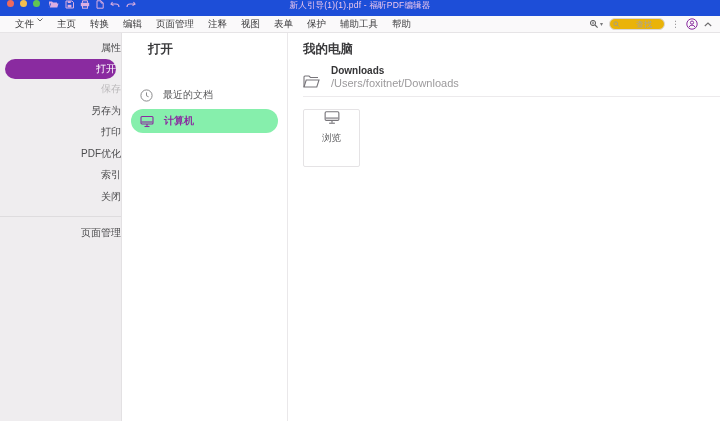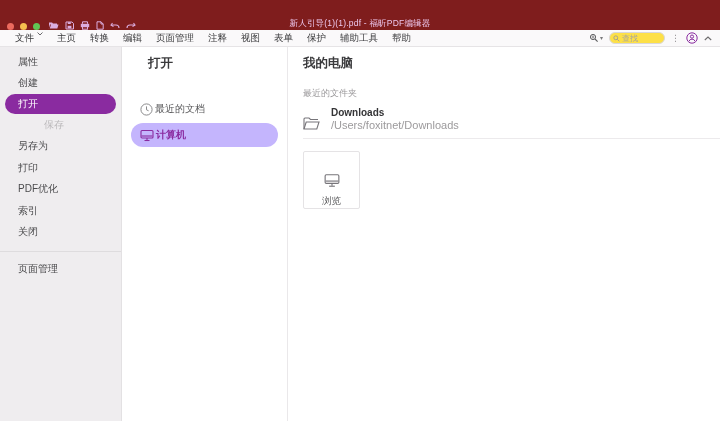--- a/index.html
+++ b/index.html
@@ -1,69 +1,69 @@
 <!DOCTYPE html>
 <html><head>
 <meta charset="utf-8">
 <style>
   * { margin:0; padding:0; box-sizing:border-box; }
   html,body { width:720px; height:421px; overflow:hidden; }
   body { font-family:"Liberation Sans","DejaVu Sans",sans-serif; background:#fff; -webkit-font-smoothing:antialiased; }
   .window { width:720px; height:421px; display:flex; flex-direction:column; }
 
   
-  .titlebar { height:30px; background:#7f1d1d; display:flex; align-items:flex-end; position:relative; flex:0 0 auto; }
+  .titlebar { height:16px; background:#1d4ed8; display:flex; align-items:flex-start; position:relative; flex:0 0 auto; }
   .lights { display:flex; gap:6px; margin-left:7px; }
   .light { width:7px; height:7px; border-radius:50%; }
   .light.red { background:#EC6A5E; }
   .light.yellow { background:#F5BF4F; }
   .light.green { background:#61C554; }
   .quick-icons { display:flex; gap:6px; margin-left:8px; align-items:center; color:#DCAEE0; }
   .quick-icons svg { display:block; }
   .win-title { position:absolute; left:0; right:0; text-align:center; font-size:8.5px; color:#ECC6EC; letter-spacing:.2px; pointer-events:none; }
 
   
   .menubar { height:17px; background:#FAF9FA; border-bottom:1px solid #E6E4E6; display:flex; align-items:center; padding:0 8px 0 15px; flex:0 0 auto; }
   .menu-items { display:flex; align-items:center; gap:14px; font-size:9.5px; color:#39393B; }
   .menu-item { display:flex; align-items:flex-start; gap:3px; cursor:default; white-space:nowrap; }
   .menu-item .chev { color:#6A6A6C; display:flex; }
   .menu-right { margin-left:auto; display:flex; align-items:center; gap:6px; }
   .adv-search { display:flex; align-items:center; gap:1px; color:#5E5E60; }
   .caret-down { font-size:6px; color:#7A7A7C; line-height:1; }
-  .search-box { width:56px; height:12px; border:1px solid #D9D7D9; border-radius:6px; background:#fde047; display:flex; align-items:center; padding:0 3px; gap:2px; }
+  .search-box { width:56px; height:12px; border:1px solid #D9D7D9; border-radius:6px; background:#eab308; display:flex; align-items:center; padding:0 3px; gap:16px; }
   .search-box input { border:none; outline:none; width:100%; font-size:8px; color:#555; background:transparent; font-family:inherit; }
   .search-box input::placeholder { color:#A4A2A4; }
   .dots { color:#9A989A; font-size:9px; line-height:1; }
   .chevron-up { color:#6E6C6E; display:flex; }
 
   
   .app-body { flex:1; display:flex; min-height:0; }
 
   .sidebar { width:122px; background:#EFEDEF; border-right:1px solid #E3E1E3; padding-top:4px; flex:0 0 auto; }
-  .side-item { height:21.5px; display:flex; align-items:center; padding-left:18px; font-size:10px; color:#4B4B4D; cursor:default; }
+  .side-item { height:21.5px; display:flex; align-items:center; padding-left:18px; font-size:10px; color:#4B4B4D; cursor:default;justify-content:flex-end; }
   .side-item.selected { margin:0 5px; padding-left:13px; border-radius:10px; background:#8A2BA0; color:#FFFFFF; height:20px; }
   .side-item.disabled { color:#BBB9BB;padding-left:44px; }
   .side-divider { border-top:1px solid #DEDCDE; margin:8px 0 6px 0; }
 
   .mid-panel { width:166px; background:#fff; border-right:1px solid #EAE8EA; padding-top:8px; flex:0 0 auto; }
   .panel-title { font-size:12.5px; font-weight:bold; color:#3A3A3C; margin-left:26px; }
   .mid-list { margin-top:25px; }
-  .mid-row { height:24px; margin:0 9px 2px 9px; display:flex; align-items:center; gap:2px; padding-left:9px; border-radius:12px; font-size:10px; color:#58585A; cursor:default; }
+  .mid-row { height:24px; margin:0 9px 2px 9px; display:flex; align-items:center; gap:10px; padding-left:9px; border-radius:12px; font-size:10px; color:#58585A; cursor:default; }
   .mid-row .ic { display:flex; color:#8A8A8C; }
-  .mid-row.selected { background:#c4b5fd; color:#8A2BA0; font-weight:bold; }
+  .mid-row.selected { background:#86efac; color:#8A2BA0; font-weight:bold; }
   .mid-row.selected .ic { color:#8A2BA0; }
 
   .content { flex:1; background:#fff; padding:8px 0 0 15px; min-width:0; }
   .section-label { font-size:9px; color:#9B999B; margin-top:15px; }
   .folder-row { display:flex; align-items:flex-end; gap:11px; margin-top:7px; cursor:default; }
   .folder-row .ic { display:flex; color:#77757A; }
   .folder-name { font-size:10px; font-weight:bold; color:#343436; }
   .folder-path { font-size:11px; color:#9C9A9C; margin-top:1px; }
   .content-divider { border-bottom:1px solid #ECEAEC; margin-top:7px; }
-  .browse-card { width:57px; height:58px; border:1px solid #E5E3E5; border-radius:2px; margin-top:12px; display:flex; flex-direction:column; align-items:center; justify-content:flex-end; gap:7px; cursor:pointer; }
+  .browse-card { width:57px; height:58px; border:1px solid #E5E3E5; border-radius:2px; margin-top:12px; display:flex; flex-direction:column; align-items:center; justify-content:flex-start; gap:7px; cursor:pointer; }
   .browse-card .ic { display:flex; color:#77757A; }
   .browse-label { font-size:9.5px; color:#58585A; }
 </style>
 </head>
 <body>
 
 <div class="window">
 
   <div class="titlebar">
     <div class="lights">
@@ -185,23 +185,20 @@
           </svg>
       </span>
     </div>
   </div>
 
   <div class="app-body">
 
     <div class="sidebar">
       <div class="side-item">
           <span>属性</span>
-        </div>
-      <div class="side-item">
-          <span>创建</span>
         </div>
       <div class="side-item selected">
           <span>打开</span>
         </div>
       <div class="side-item disabled">
           <span>保存</span>
         </div>
       <div class="side-item">
           <span>另存为</span>
         </div>
@@ -244,21 +241,20 @@
                 <line x1="4.5" y1="11.5" x2="9.5" y2="11.5" stroke="currentColor" stroke-width="1.1"></line>
               </svg>
           </span>
           <span>计算机</span>
         </div>
       </div>
     </div>
 
     <div class="content">
       <div class="panel-title" style="margin-left:0">我的电脑</div>
-      <div class="section-label">最近的文件夹</div>
       <div class="folder-row">
         <span class="ic">
           <svg width="17" height="15" viewBox="0 0 17 15">
               <path d="M1 13 V3 a1 1 0 0 1 1-1 h4 l1.5 1.5 H15" fill="none" stroke="currentColor" stroke-width="1.1"></path>
               <path d="M1 13 L3.2 6 H16 L13.8 13 z" fill="none" stroke="currentColor" stroke-width="1.1"></path>
             </svg>
         </span>
         <span>
           <div class="folder-name">Downloads</div>
           <div class="folder-path">/Users/foxitnet/Downloads</div>

